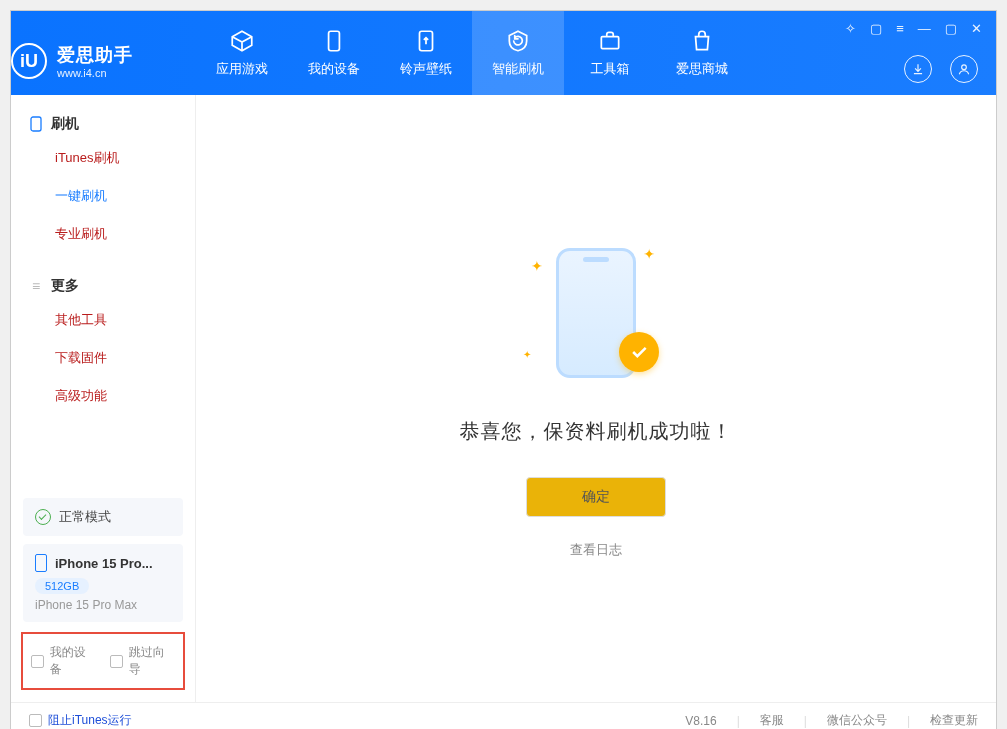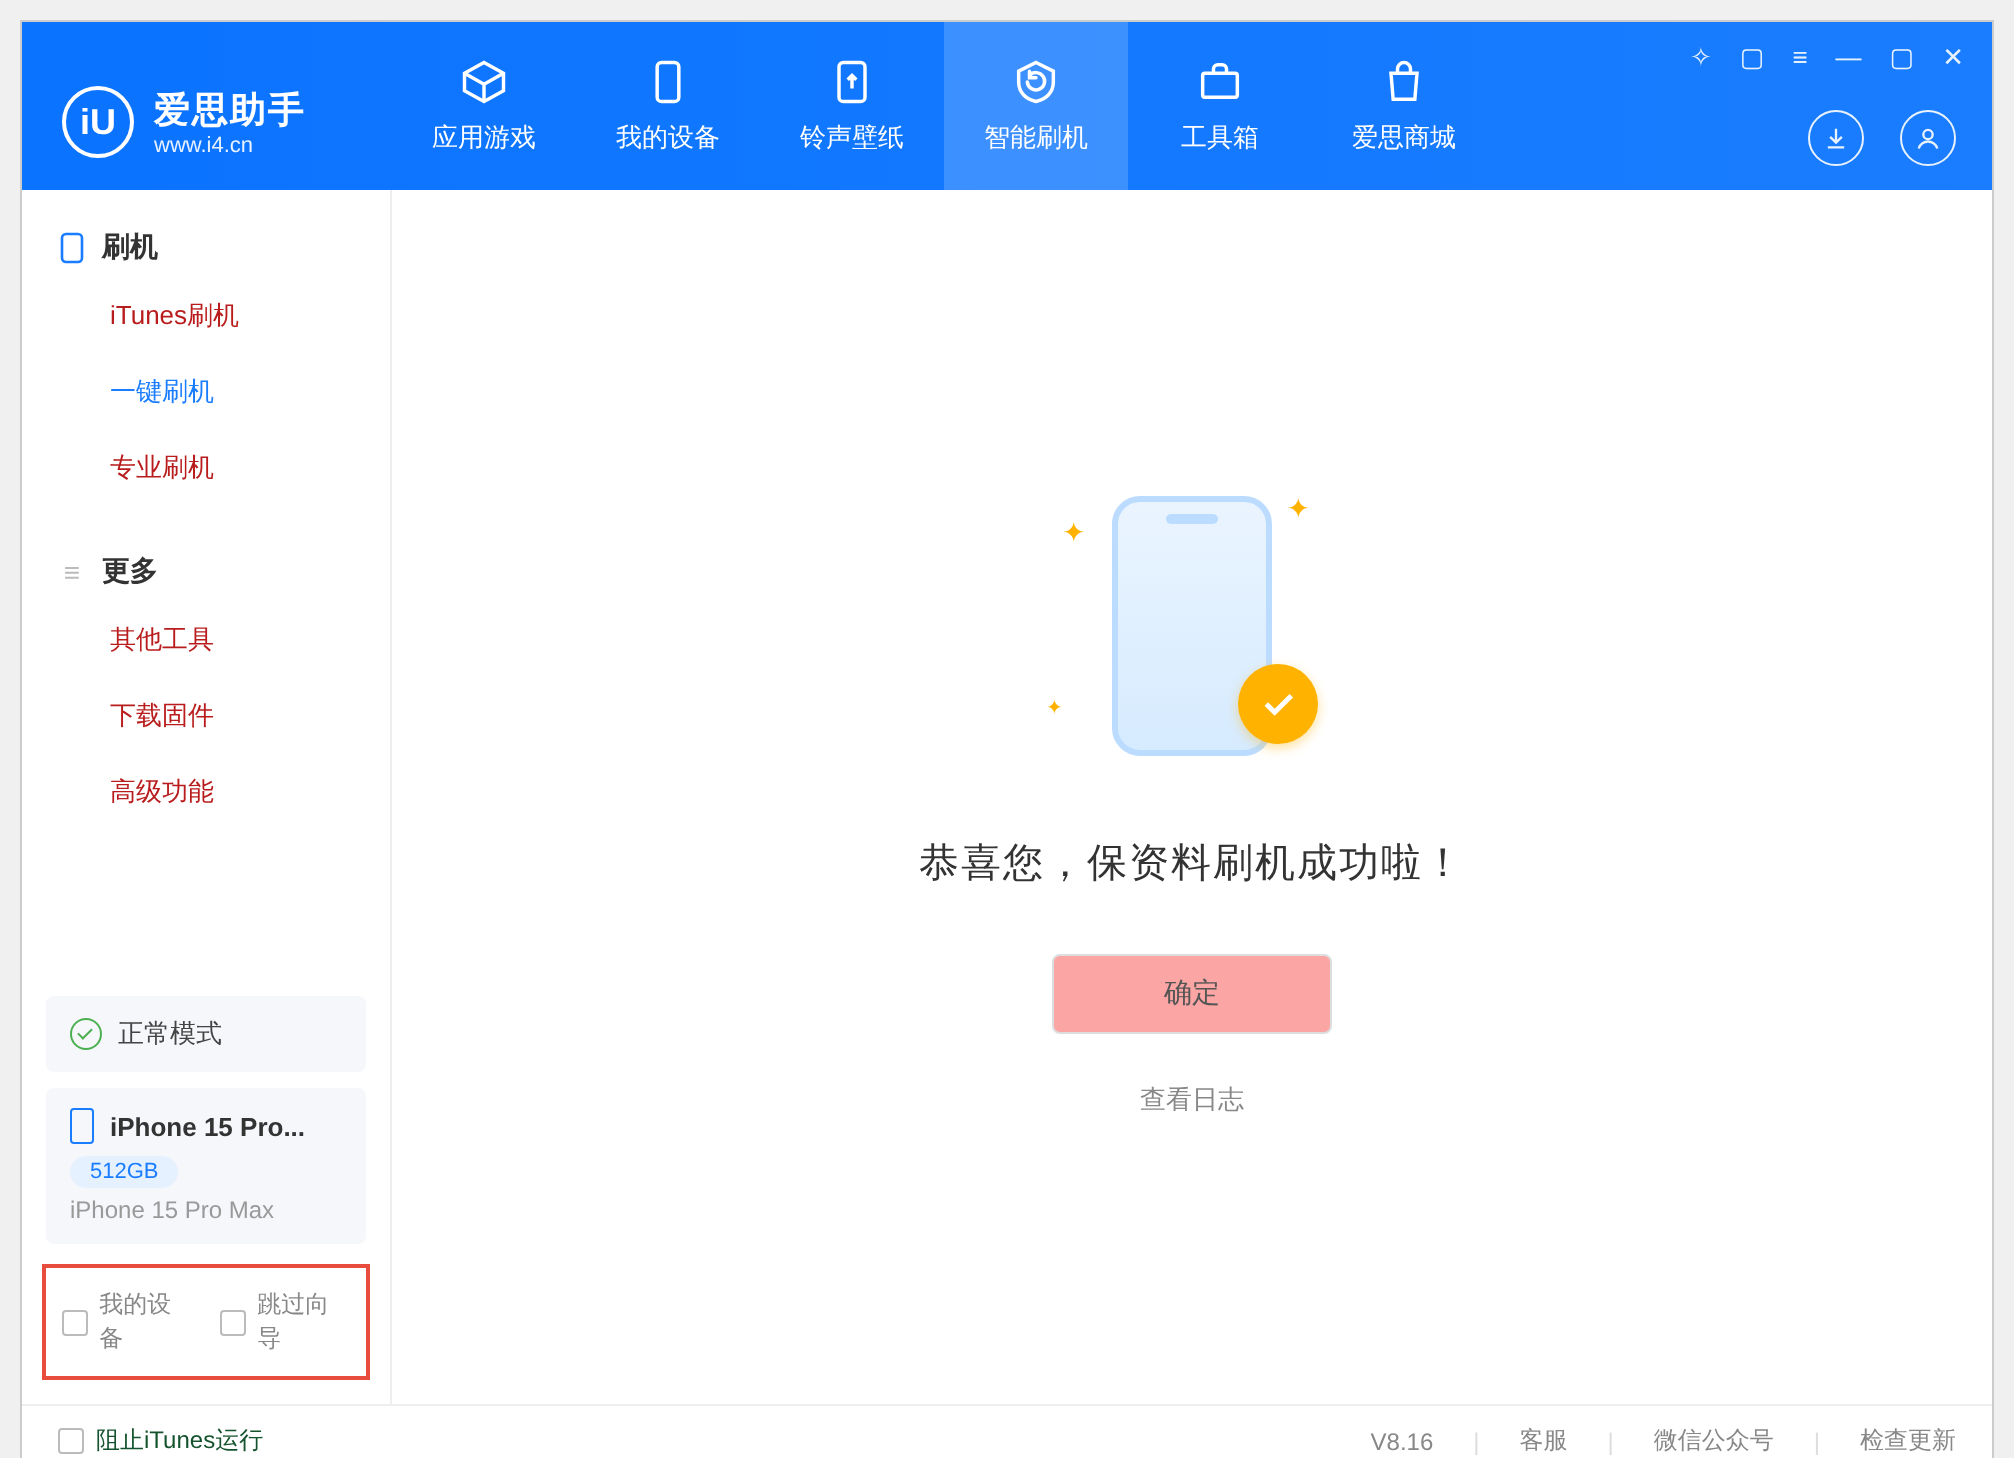--- a/index.html
+++ b/index.html
@@ -1,19 +1,19 @@
 <!DOCTYPE html>
 <html><head>
 <meta charset="utf-8">
 <style>
 * { margin: 0; padding: 0; box-sizing: border-box; font-family: "Microsoft YaHei", sans-serif; }
 body { background: #f0f0f0; display: flex; justify-content: center; align-items: flex-start; padding: 10px; }
 .window { width: 1007px; height: 729px; background: #fff; border: 1px solid #ccc; display: flex; flex-direction: column; overflow: hidden; }
 .titlebar { height: 84px; background: linear-gradient(90deg, #0a73ff 0%, #1a7dff 100%); display: flex; align-items: stretch; color: #fff; }
-.brand { width: 185px; display: flex; align-items: center; padding-left: 20px; gap: 10px; margin-top: 16px; }
+.brand { width: 185px; display: flex; align-items: center; gap: 10px; margin-top: 16px; }
 .brand-logo { width: 36px; height: 36px; border: 2px solid #fff; border-radius: 50%; display: flex; align-items: center; justify-content: center; font-weight: bold; font-size: 18px; }
 .brand-text { display: flex; flex-direction: column; }
 .brand-name { font-size: 18px; font-weight: 600; letter-spacing: 1px; }
 .brand-url { font-size: 11px; opacity: .9; }
 .nav { display: flex; }
 .nav-item { width: 92px; display: flex; flex-direction: column; align-items: center; justify-content: center; gap: 6px; cursor: pointer; font-size: 13px; }
 .nav-item.active { background: rgba(255,255,255,.18); }
 .nav-icon { width: 26px; height: 26px; display: flex; align-items: center; justify-content: center; }
 .nav-icon svg { width: 26px; height: 26px; fill: none; stroke: #fff; stroke-width: 1.6; }
 .titlebar-right { margin-left: auto; display: flex; align-items: flex-start; padding: 8px 12px 0 0; gap: 6px; }
@@ -44,24 +44,24 @@
 .chk .box { width: 13px; height: 13px; border: 1px solid #bbb; border-radius: 2px; }
 .main { flex: 1; display: flex; flex-direction: column; align-items: center; justify-content: center; position: relative; }
 .illus { width: 150px; height: 150px; position: relative; margin-bottom: 30px; }
 .phone { width: 80px; height: 130px; border: 3px solid #bcdcff; border-radius: 14px; position: absolute; left: 50%; top: 50%; transform: translate(-50%, -50%); background: linear-gradient(180deg,#eaf4ff,#d6ebff); }
 .phone::before { content: ""; position: absolute; top: 6px; left: 50%; transform: translateX(-50%); width: 26px; height: 5px; background: #bcdcff; border-radius: 3px; }
 .checkbadge { position: absolute; right: 12px; bottom: 16px; width: 40px; height: 40px; background: #ffb300; border-radius: 50%; display: flex; align-items: center; justify-content: center; box-shadow: 0 2px 6px rgba(255,179,0,.4); }
 .checkbadge svg { width: 20px; height: 20px; stroke: #fff; stroke-width: 3; fill: none; }
 .spark { position: absolute; color: #ffb300; font-size: 14px; }
 .spark.a { left: 10px; top: 20px; } .spark.b { right: 16px; top: 8px; } .spark.c { left: 2px; bottom: 28px; font-size: 10px; }
 .success-text { font-size: 20px; color: #333; letter-spacing: 1px; margin-bottom: 32px; }
-.ok-btn { width: 140px; height: 40px; border: 1px solid #ddd; background: #fca5a5; border-radius: 4px; font-size: 14px; color: #555; cursor: pointer; }
+.ok-btn { width: 140px; height: 40px; border: 1px solid #ddd; background: #eab308; border-radius: 4px; font-size: 14px; color: #555; cursor: pointer; }
 .log-link { margin-top: 24px; font-size: 13px; color: #888; cursor: pointer; text-decoration: none; }
 .footer { height: 36px; border-top: 1px solid #eee; display: flex; align-items: center; padding: 0 18px; font-size: 12px; color: #888; gap: 20px; }
-.footer .chk { color: #14532d; }
+.footer .chk { color: #1d4ed8; }
 .footer-spacer { flex: 1; }
 .footer-item { cursor: pointer; color: #888; }
 .footer-sep { color: #ddd; }
 </style>
 </head>
 <body>
 
 <div class="window">
   <div class="header-wrap">
     <div class="titlebar">

